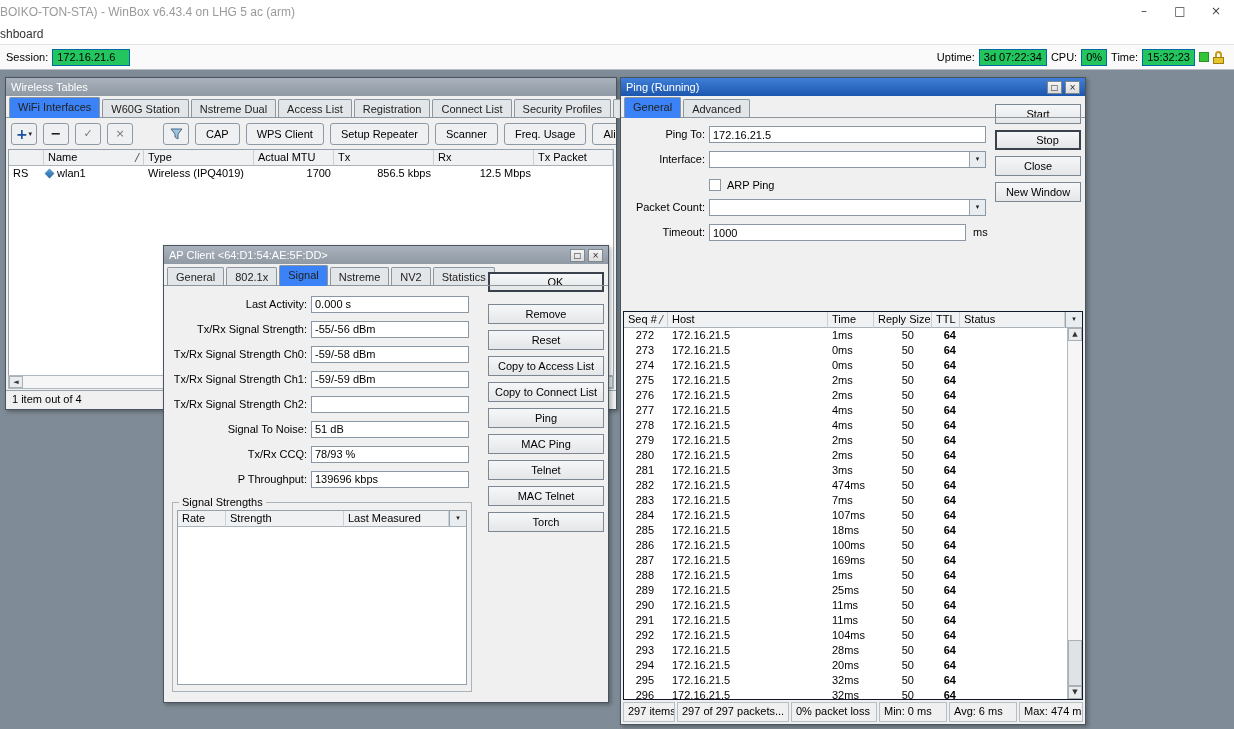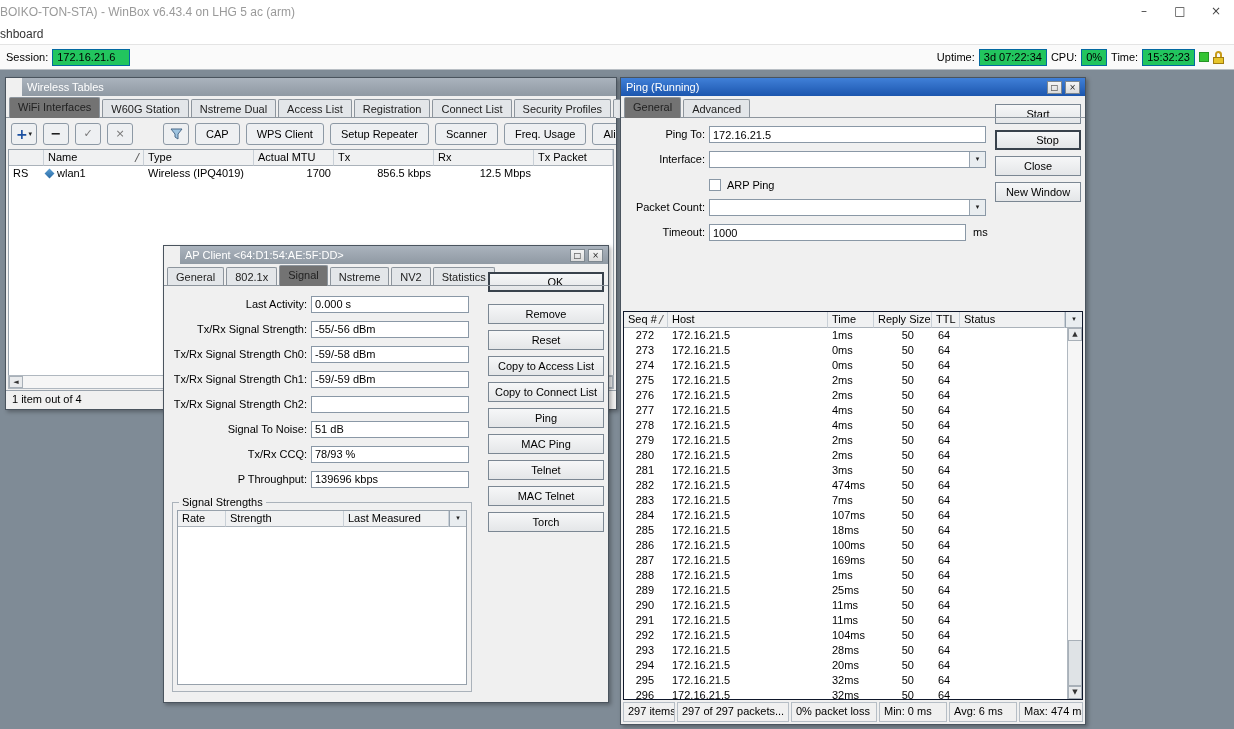--- a/index.html
+++ b/index.html
@@ -20,32 +20,32 @@
   .status-square { width:10px; height:10px; background:#35c435; border:1px solid #259525; display:inline-block; }
   .lock { position:relative; width:11px; height:13px; display:inline-block; margin-right:4px; }
   .lock .shackle { position:absolute; top:0; left:2px; width:7px; height:7px; border:2px solid #c89b18; border-bottom:none; border-radius:4px 4px 0 0; }
   .lock .lockbody { position:absolute; bottom:0; left:0; width:11px; height:7px; background:#e7c52c; border:1px solid #a07d10; }
 
   
   .mdi { position:absolute; top:70px; left:0; right:0; bottom:0; background:#7f8b96; overflow:hidden; }
   .window { position:absolute; background:#f0f0f0; border:1px solid #4a545e; box-shadow:2px 2px 4px rgba(0,0,0,.3); }
   .wtitle { position:absolute; top:0; left:0; right:0; height:18px; display:flex; align-items:center; padding:0 5px; color:#fff; }
   .wtitle.active   { background:linear-gradient(180deg,#4080d8,#1c56ae); }
-  .wtitle.inactive { background:linear-gradient(180deg,#aab3bd,#8f99a3);margin-left:16px; }
+  .wtitle.inactive { background:linear-gradient(180deg,#aab3bd,#8f99a3); }
   .wtitle .spacer { flex:1; }
   .tbtn { width:15px; height:13px; background:linear-gradient(#f5f5f5,#dcdcdc); border:1px solid #7e8890;
     font-size:8px; line-height:11px; text-align:center; color:#222; margin-left:3px; }
   .glyph { font-family:"DejaVu Sans",sans-serif; }
 
   
   .tabstrip { position:absolute; left:0; right:0; height:22px; display:flex; align-items:flex-end; padding:0 3px; }
   .tabstrip::after { content:""; position:absolute; left:0; right:0; bottom:0; border-bottom:1px solid #8d959d; z-index:1; }
   .tab { position:relative; z-index:0; margin-right:2px; padding:3px 8px; background:#e3e6e9; color:#222;
     border:1px solid #8d959d; border-bottom:none; border-radius:2px 2px 0 0; white-space:nowrap; }
-  .tab.active { background:#737373; z-index:2; padding-bottom:5px; }
+  .tab.active { background:#3b82f6; z-index:2; padding-bottom:5px; }
 
   
   .toolbar { position:absolute; left:0; right:0; display:flex; align-items:center; padding:4px 5px; gap:6px; overflow:hidden; }
   .icon-btn { height:22px; min-width:26px; background:#eef0f2; border:1px solid #8d99a5; border-radius:3px;
     display:flex; align-items:center; justify-content:center; gap:1px; padding:0 3px; }
   .icon-btn .plus { color:#1a4fa0; font-weight:bold; font-size:14px; line-height:14px; }
   .icon-btn .caret { font-size:7px; color:#222; }
   .icon-btn .minus { font-weight:bold; font-size:13px; color:#111; }
   .icon-btn .chk, .icon-btn .crossx { color:#777; font-size:11px; }
   .icon-btn.filter { margin-left:24px; }
@@ -116,21 +116,21 @@
   .ping-btn { left:374px; width:86px; }
   .ping-table { position:absolute; left:2px; right:2px; top:233px; bottom:24px; background:#fff; border:1px solid #0f172a; overflow:hidden; }
   .p-header-wrap { display:flex; }
   .p-hgrid { flex:1; display:grid; grid-template-columns:44px 160px 46px 58px 28px 1fr; }
   .prow { display:grid; grid-template-columns:44px 160px 46px 58px 28px 1fr; height:15px; line-height:15px; margin-right:15px; }
   .pc { white-space:nowrap; overflow:hidden; }
   .pc-seq { text-align:right; padding-right:14px; }
   .pc-host { padding-left:4px; }
   .pc-time { padding-left:4px; }
   .pc-reply_size { text-align:right; padding-right:18px; }
-  .pc-ttl { text-align:center; padding-right:4px; }
+  .pc-ttl { text-align:right; padding-right:4px;font-weight:bold; }
   .vscroll { position:absolute; top:16px; right:0; bottom:0; width:15px; background:#f0f0f0; border-left:1px solid #b0b8c0;
     display:flex; flex-direction:column; }
   .vtrack { flex:1; display:flex; flex-direction:column; background:#f6f6f6; }
   .vthumb { height:46px; margin-top:auto; background:#dfe3e6; border:1px solid #a8b0b8; }
   .pstatus { position:absolute; left:2px; right:2px; bottom:2px; height:20px; display:flex; gap:2px; }
   .pseg { border:1px solid #b6bec6; background:#f0f0f0; padding:2px 4px; white-space:nowrap; overflow:hidden; flex:0 0 auto; }
 </style>
 </head>
 <body>
 

